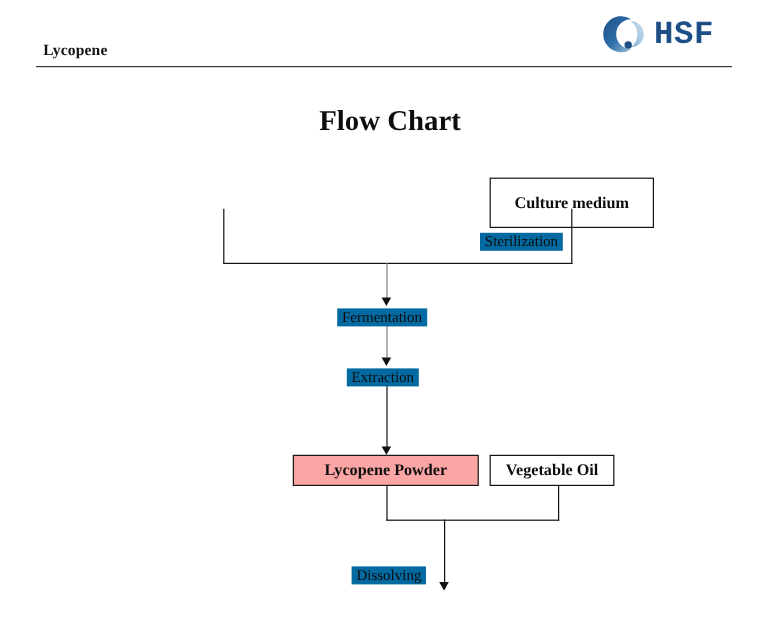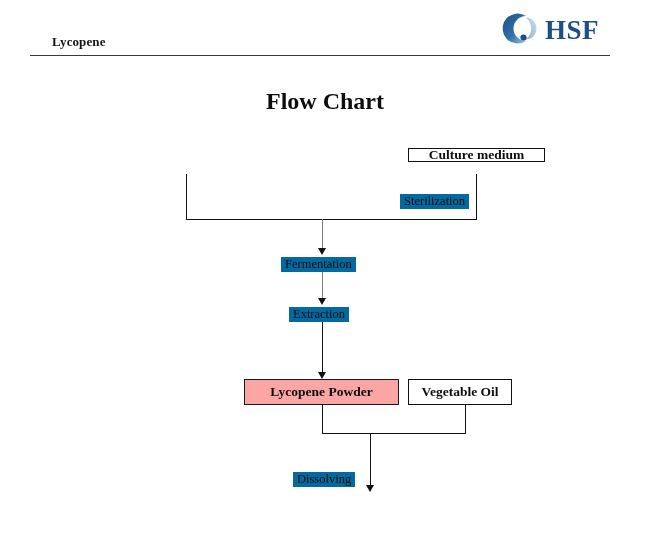--- a/index.html
+++ b/index.html
@@ -12,21 +12,21 @@
     width: 650px;
     height: 535px;
     background: #ffffff;
     font-family: "Liberation Serif", "DejaVu Serif", serif;
     overflow: hidden;
   }
 
   
   .hdr-title {
     position: absolute;
-    left: 52px;
+    left: 36px;
     top: 34px;
     font-size: 13px;
     font-weight: bold;
     color: #151515;
     letter-spacing: 0.1px;
     white-space: nowrap;
   }
   .hdr-rule {
     position: absolute;
     left: 30px;
@@ -46,21 +46,21 @@
     position: absolute;
     left: 0px;
     top: 2px;
     width: 40px;
     height: 38px;
   }
   .logo-text {
     position: absolute;
     left: 48px;
     top: 7px;
-    font-family: Liberation Serif, serif;
+    font-family: Liberation Mono, monospace;
     font-size: 27px;
     font-weight: bold;
     color: #1d4f86;
     letter-spacing: 0.5px;
   }
 
   
   .chart-title {
     position: absolute;
     left: 0;
@@ -93,21 +93,21 @@
     font-weight: bold;
     color: #0d0d0d;
     white-space: nowrap;
   }
   .node.green {
     background: #fca5a5;
     border: 1px solid #1a1a1a;
   }
 
   .n-bio   { left: 116px; top: 148px; width: 141px; height: 26px; }
-  .n-cult  { left: 408px; top: 148px; width: 137px; height: 14px; }
+  .n-cult  { left: 408px; top: 148px; width: 137px; height: 42px; }
   .n-powder{ left: 244px; top: 379px; width: 155px; height: 26px; }
   .n-oil   { left: 408px; top: 379px; width: 104px; height: 26px; }
   .n-susp  { left: 230px; top: 493px; width: 233px; height: 26px; }
 
   
   .vline {
     position: absolute;
     width: 0;
     border-left: 1px solid #808080;
   }

